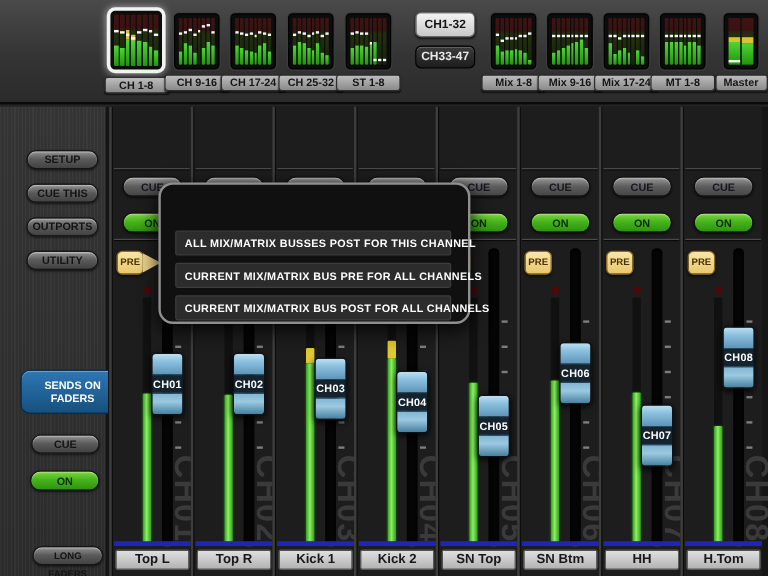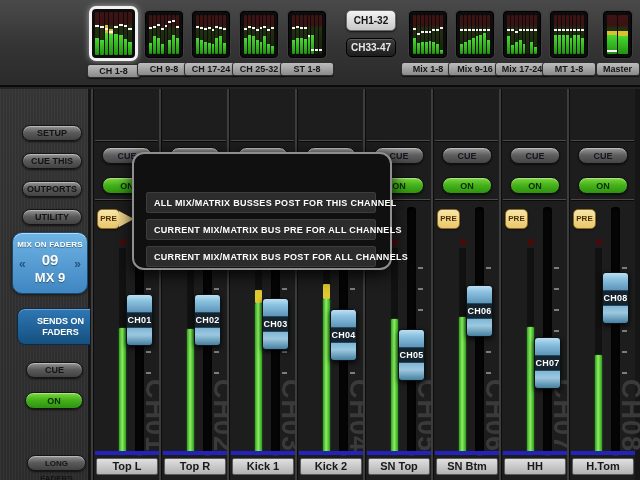--- a/index.html
+++ b/index.html
@@ -179,21 +179,21 @@
             </div>
             <div class="mcol">
               <div class="fill" style="height: 50%;"></div>
               <div class="mark" style="top: 12%;"></div>
             </div>
             <div class="mcol">
               <div class="fill" style="height: 42%;"></div>
               <div class="mark" style="top: 28%;"></div>
             </div>
           </div>
-          <div class="mlabel" style="left: -8px; top: 62px; width: 54px;">CH 9-8</div>
+          <div class="mlabel" style="left: -8px; top: 62px; width: 54px;">CH 9-16</div>
         </div>
         <div class="mblock" style="left: 192px; top: 0px; width: 38px; height: 87px;">
           <div class="mbox" style="left: 0px; top: 11px; width: 38px; height: 47px;">
             <div class="mcol">
               <div class="fill" style="height: 42%;"></div>
               <div class="mark" style="top: 28%;"></div>
             </div>
             <div class="mcol">
               <div class="fill" style="height: 35%;"></div>
               <div class="mark" style="top: 30%;"></div>
@@ -466,27 +466,20 @@
     <div id="bank2" class="bankbtn">CH33-47</div>
   </div>
 
   <div id="sidebar">
     <div id="sb-menu">
         <div class="pill" style="left: 22px; top: 36px; width: 60px; height: 16px; line-height: 15px;">SETUP</div>
         <div class="pill" style="left: 22px; top: 64px; width: 60px; height: 16px; line-height: 15px;">CUE THIS</div>
         <div class="pill" style="left: 22px; top: 92px; width: 60px; height: 16px; line-height: 15px;">OUTPORTS</div>
         <div class="pill" style="left: 22px; top: 120px; width: 60px; height: 16px; line-height: 15px;">UTILITY</div>
       </div>
-    <div id="mix-on-faders">
-      <div class="mof-title">MIX ON FADERS</div>
-      <div class="mof-num">09</div>
-      <div class="mof-bus">MX 9</div>
-      <div class="chev" style="left:6px;">«</div>
-      <div class="chev" style="right:6px;">»</div>
-    </div>
     <div id="sends-on-faders">
         <div>SENDS ON</div>
         <div>FADERS</div>
       </div>
     <div class="pill" style="left:26px; top:273px; width:57px; height:16px; line-height:15px;">CUE</div>
     <div class="pill green" style="left:25px; top:303px; width:58px; height:17px; line-height:16px;">ON</div>
     <div class="pill" style="left:27px; top:366px; width:59px; height:16px; line-height:15px; font-size:8px;">LONG FADERS</div>
   </div>
 
   <div id="strips">

